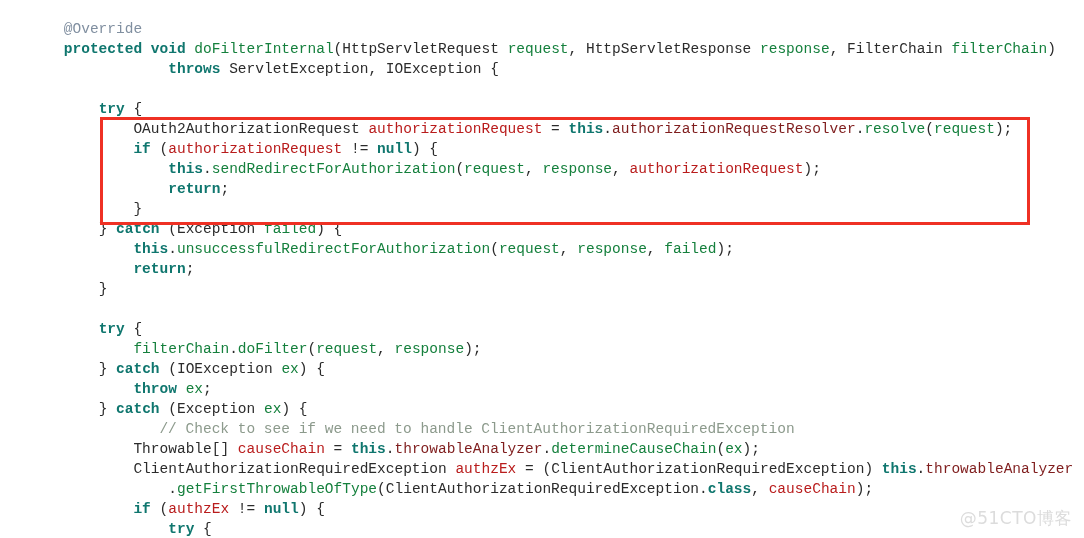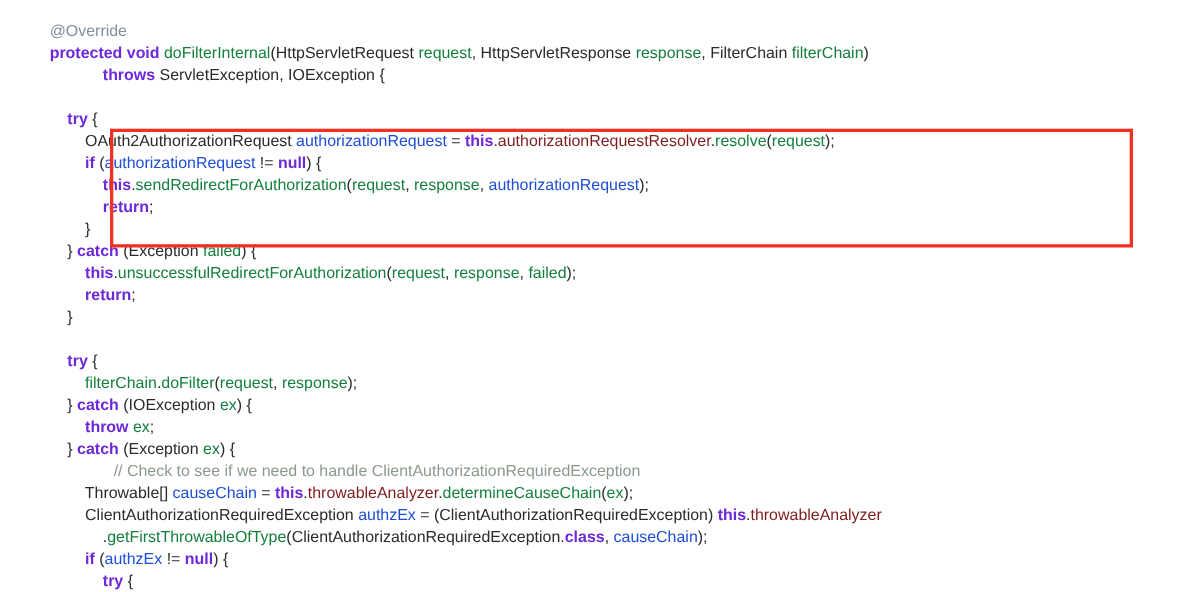--- a/index.html
+++ b/index.html
@@ -17,38 +17,38 @@
     position: relative;
     width: 1084px;
     height: 538px;
     background: #ffffff;
   }
   .code-lines {
     position: absolute;
     left: 0;
     top: 19px;
     width: 904px;
-    font-family: Liberation Sans, sans-serif;
+    font-family: Liberation Mono, monospace;
     font-size: 14.5px;
     line-height: 20px;
     white-space: pre;
     letter-spacing: 0px;
   }
   .code-line {
     height: 20px;
     padding-left: 29px;
     white-space: pre;
   }
   
   .tok-annotation { color: #808fa0; }
-  .tok-keyword    { color: #6d28d9; font-weight: bold; }
+  .tok-keyword    { color: #0f766e; font-weight: bold; }
   .tok-plain      { color: #2b2b2b; }
   .tok-type       { color: #2b2b2b; text-align: right; }
   .tok-param      { color: #15803d; }
-  .tok-local      { color: #1d4ed8; }
+  .tok-local      { color: #b91c1c; }
   .tok-field      { color: #7f1d1d; }
   .tok-comment    { color: #8c9a8c; margin-left: 26px; }
   .tok-method     { color: #15803d; }
 
   #highlight-box {
     position: absolute;
     left: 100px;
     top: 117px;
     width: 930px;
     height: 108px;
@@ -70,14 +70,15 @@
 </style>
 </head>
 <body>
 
 <div id="code-surface">
 
   <div class="code-lines" id="code-lines"><div class="code-line"><span class="tok-plain">    </span><span class="tok-annotation">@Override</span></div><div class="code-line"><span class="tok-plain">    </span><span class="tok-keyword">protected</span><span class="tok-plain"> </span><span class="tok-keyword">void</span><span class="tok-plain"> </span><span class="tok-method">doFilterInternal</span><span class="tok-plain">(</span><span class="tok-type">HttpServletRequest</span><span class="tok-plain"> </span><span class="tok-param">request</span><span class="tok-plain">, </span><span class="tok-type">HttpServletResponse</span><span class="tok-plain"> </span><span class="tok-param">response</span><span class="tok-plain">, </span><span class="tok-type">FilterChain</span><span class="tok-plain"> </span><span class="tok-param">filterChain</span><span class="tok-plain">)</span></div><div class="code-line"><span class="tok-plain">                </span><span class="tok-keyword">throws</span><span class="tok-plain"> </span><span class="tok-type">ServletException</span><span class="tok-plain">, </span><span class="tok-type">IOException</span><span class="tok-plain"> {</span></div><div class="code-line">&nbsp;</div><div class="code-line"><span class="tok-plain">        </span><span class="tok-keyword">try</span><span class="tok-plain"> {</span></div><div class="code-line"><span class="tok-plain">            </span><span class="tok-type">OAuth2AuthorizationRequest</span><span class="tok-plain"> </span><span class="tok-local">authorizationRequest</span><span class="tok-plain"> = </span><span class="tok-keyword">this</span><span class="tok-plain">.</span><span class="tok-field">authorizationRequestResolver</span><span class="tok-plain">.</span><span class="tok-method">resolve</span><span class="tok-plain">(</span><span class="tok-param">request</span><span class="tok-plain">);</span></div><div class="code-line"><span class="tok-plain">            </span><span class="tok-keyword">if</span><span class="tok-plain"> (</span><span class="tok-local">authorizationRequest</span><span class="tok-plain"> != </span><span class="tok-keyword">null</span><span class="tok-plain">) {</span></div><div class="code-line"><span class="tok-plain">                </span><span class="tok-keyword">this</span><span class="tok-plain">.</span><span class="tok-method">sendRedirectForAuthorization</span><span class="tok-plain">(</span><span class="tok-param">request</span><span class="tok-plain">, </span><span class="tok-param">response</span><span class="tok-plain">, </span><span class="tok-local">authorizationRequest</span><span class="tok-plain">);</span></div><div class="code-line"><span class="tok-plain">                </span><span class="tok-keyword">return</span><span class="tok-plain">;</span></div><div class="code-line"><span class="tok-plain">            </span><span class="tok-plain">}</span></div><div class="code-line"><span class="tok-plain">        </span><span class="tok-plain">} </span><span class="tok-keyword">catch</span><span class="tok-plain"> (</span><span class="tok-type">Exception</span><span class="tok-plain"> </span><span class="tok-param">failed</span><span class="tok-plain">) {</span></div><div class="code-line"><span class="tok-plain">            </span><span class="tok-keyword">this</span><span class="tok-plain">.</span><span class="tok-method">unsuccessfulRedirectForAuthorization</span><span class="tok-plain">(</span><span class="tok-param">request</span><span class="tok-plain">, </span><span class="tok-param">response</span><span class="tok-plain">, </span><span class="tok-param">failed</span><span class="tok-plain">);</span></div><div class="code-line"><span class="tok-plain">            </span><span class="tok-keyword">return</span><span class="tok-plain">;</span></div><div class="code-line"><span class="tok-plain">        </span><span class="tok-plain">}</span></div><div class="code-line">&nbsp;</div><div class="code-line"><span class="tok-plain">        </span><span class="tok-keyword">try</span><span class="tok-plain"> {</span></div><div class="code-line"><span class="tok-plain">            </span><span class="tok-param">filterChain</span><span class="tok-plain">.</span><span class="tok-method">doFilter</span><span class="tok-plain">(</span><span class="tok-param">request</span><span class="tok-plain">, </span><span class="tok-param">response</span><span class="tok-plain">);</span></div><div class="code-line"><span class="tok-plain">        </span><span class="tok-plain">} </span><span class="tok-keyword">catch</span><span class="tok-plain"> (</span><span class="tok-type">IOException</span><span class="tok-plain"> </span><span class="tok-param">ex</span><span class="tok-plain">) {</span></div><div class="code-line"><span class="tok-plain">            </span><span class="tok-keyword">throw</span><span class="tok-plain"> </span><span class="tok-param">ex</span><span class="tok-plain">;</span></div><div class="code-line"><span class="tok-plain">        </span><span class="tok-plain">} </span><span class="tok-keyword">catch</span><span class="tok-plain"> (</span><span class="tok-type">Exception</span><span class="tok-plain"> </span><span class="tok-param">ex</span><span class="tok-plain">) {</span></div><div class="code-line"><span class="tok-plain">            </span><span class="tok-comment">// Check to see if we need to handle ClientAuthorizationRequiredException</span></div><div class="code-line"><span class="tok-plain">            </span><span class="tok-type">Throwable[]</span><span class="tok-plain"> </span><span class="tok-local">causeChain</span><span class="tok-plain"> = </span><span class="tok-keyword">this</span><span class="tok-plain">.</span><span class="tok-field">throwableAnalyzer</span><span class="tok-plain">.</span><span class="tok-method">determineCauseChain</span><span class="tok-plain">(</span><span class="tok-param">ex</span><span class="tok-plain">);</span></div><div class="code-line"><span class="tok-plain">            </span><span class="tok-type">ClientAuthorizationRequiredException</span><span class="tok-plain"> </span><span class="tok-local">authzEx</span><span class="tok-plain"> = (</span><span class="tok-type">ClientAuthorizationRequiredException</span><span class="tok-plain">) </span><span class="tok-keyword">this</span><span class="tok-plain">.</span><span class="tok-field">throwableAnalyzer</span></div><div class="code-line"><span class="tok-plain">                </span><span class="tok-plain">.</span><span class="tok-method">getFirstThrowableOfType</span><span class="tok-plain">(</span><span class="tok-type">ClientAuthorizationRequiredException</span><span class="tok-plain">.</span><span class="tok-keyword">class</span><span class="tok-plain">, </span><span class="tok-local">causeChain</span><span class="tok-plain">);</span></div><div class="code-line"><span class="tok-plain">            </span><span class="tok-keyword">if</span><span class="tok-plain"> (</span><span class="tok-local">authzEx</span><span class="tok-plain"> != </span><span class="tok-keyword">null</span><span class="tok-plain">) {</span></div><div class="code-line"><span class="tok-plain">                </span><span class="tok-keyword">try</span><span class="tok-plain"> {</span></div></div>
 
   <div id="highlight-box"></div>
 
+  <div id="watermark">@51CTO博客</div>
 
 </div>
 
 </body></html>

